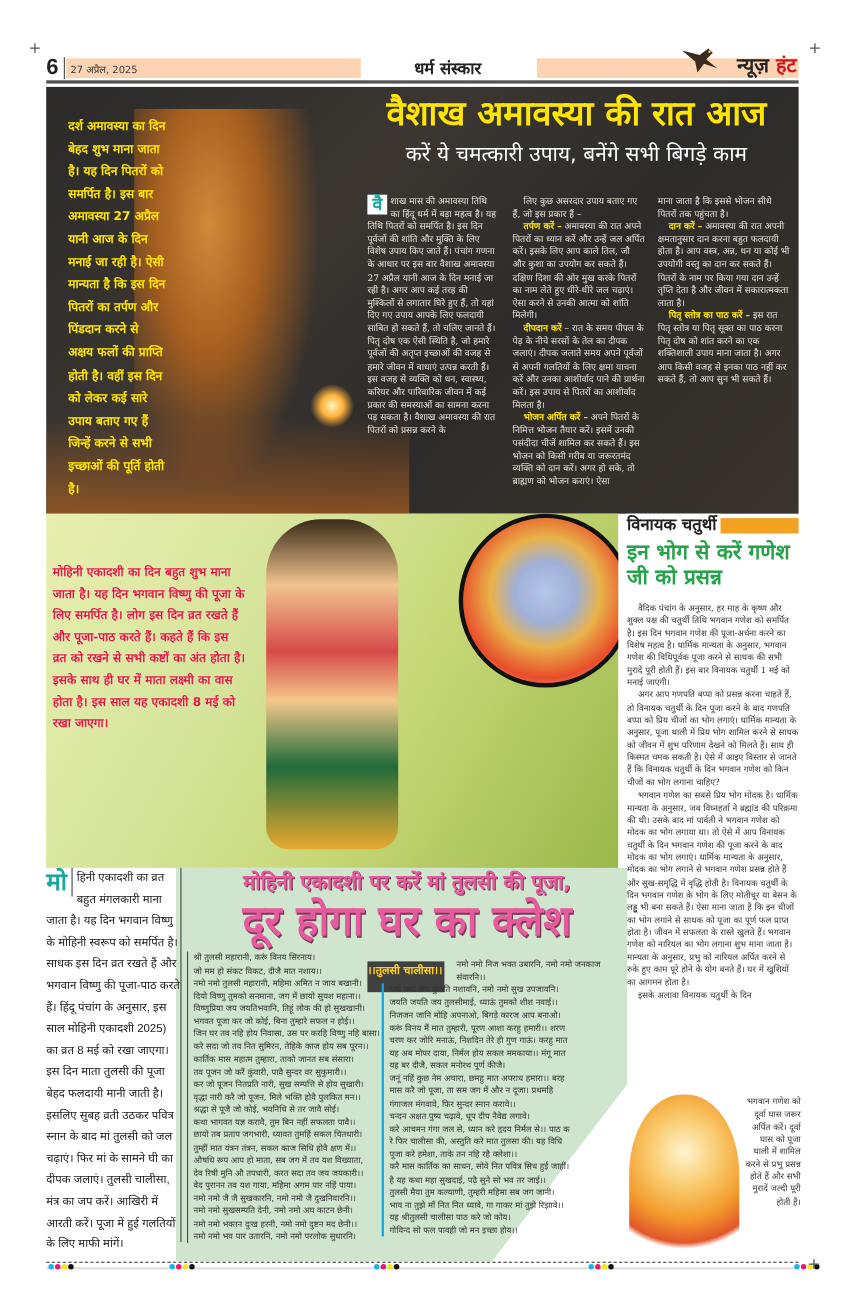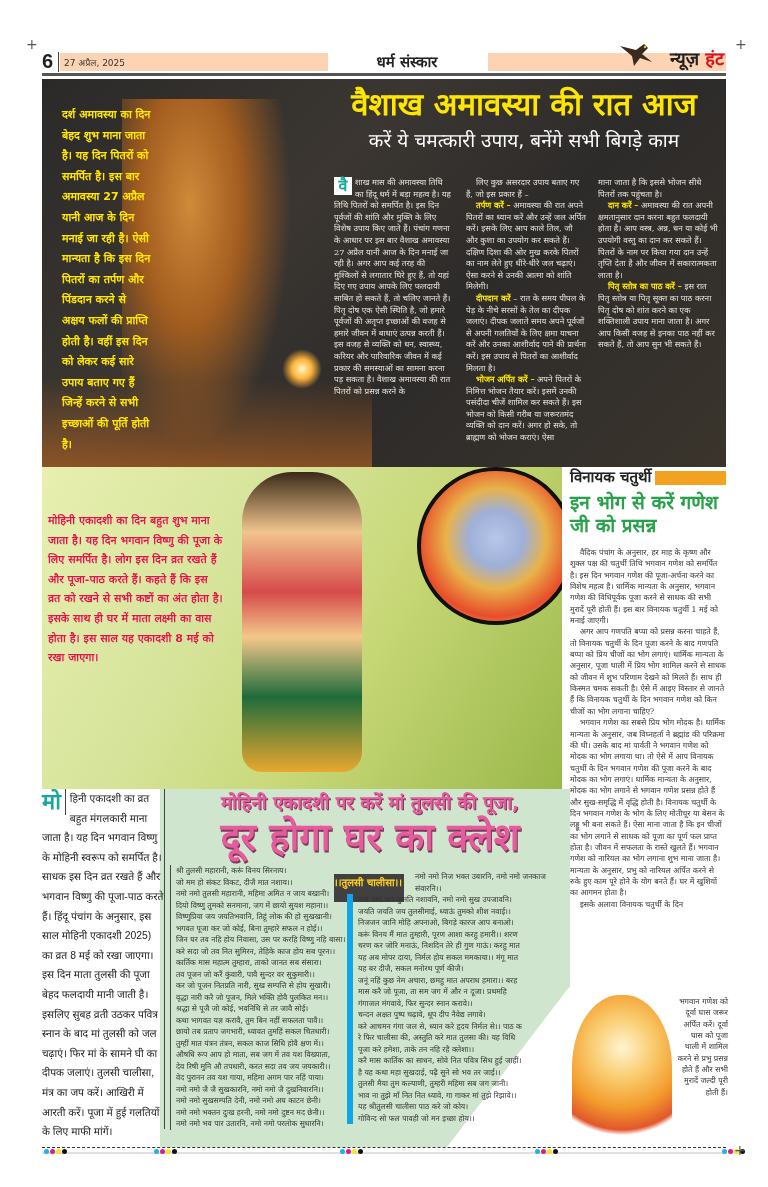--- a/index.html
+++ b/index.html
@@ -51,21 +51,21 @@
   .greenbg{position:absolute;left:118px;top:0;width:410px;height:358px;background:#cfe5cd;clip-path:polygon(0 0,100% 0,100% 55%,70% 100%,0 100%);}
   .leftcol{position:absolute;left:0;top:0;width:122px;font-size:10.4px;line-height:19.6px;color:#222;font-family:"Liberation Sans",sans-serif;}
   .leftcol .cap{float:left;color:#1aa89c;font-weight:bold;font-size:22px;line-height:26px;margin-right:4px;padding-right:4px;border-right:1px solid #444;}
   .vbar{position:absolute;left:122px;top:0;width:1px;height:340px;background:#444;}
   .bh1{position:absolute;left:128px;top:2px;width:400px;text-align:center;color:#e75a9e;font-weight:bold;font-size:18.5px;line-height:24px;text-shadow:1px 1px 0 #7a3b5a;}
   .bh2{position:absolute;left:128px;top:24px;width:400px;text-align:center;color:#e75a9e;font-weight:bold;font-size:38px;line-height:48px;text-shadow:1px 2px 0 #7a3b5a;}
   .chalLabel{position:absolute;left:292px;top:85px;width:70px;height:28px;background:#404040;color:#ffd11a;font-weight:bold;font-size:10px;line-height:18px;text-align:left;}
   .chalL{position:absolute;left:128px;top:76px;width:170px;font-size:7.6px;line-height:11.5px;color:#333;padding-left:5px;border-left:1px solid #444;}
   .chalR{position:absolute;left:305px;top:82px;width:215px;font-size:7.6px;line-height:11.5px;color:#333;}
   .chalR .top2{padding-left:68px;}
-  .chalR .rest{border-left:6px solid #0ea5e9;padding-left:5px;margin-top:0;}
+  .chalR .rest{border-left:2px solid #0ea5e9;padding-left:5px;margin-top:0;}
   .dash{position:absolute;left:42px;top:1147px;width:684px;border-top:1px dashed #333;}
   .regline{position:absolute;left:42px;top:1152px;width:684px;height:2px;background:#e0e0e0;}
   .dots{position:absolute;top:1149px;height:6px;display:flex;gap:1px;}
   .dots i{display:block;width:5px;height:5px;border-radius:50%;}
   .c{background:#19b4e8;} .m{background:#e5197e;} .y{background:#f6e61a;} .k{background:#111;}
 </style>
 </head>
 <body>
 
 <div class="crop" style="left:26px;top:37px;">+</div>

